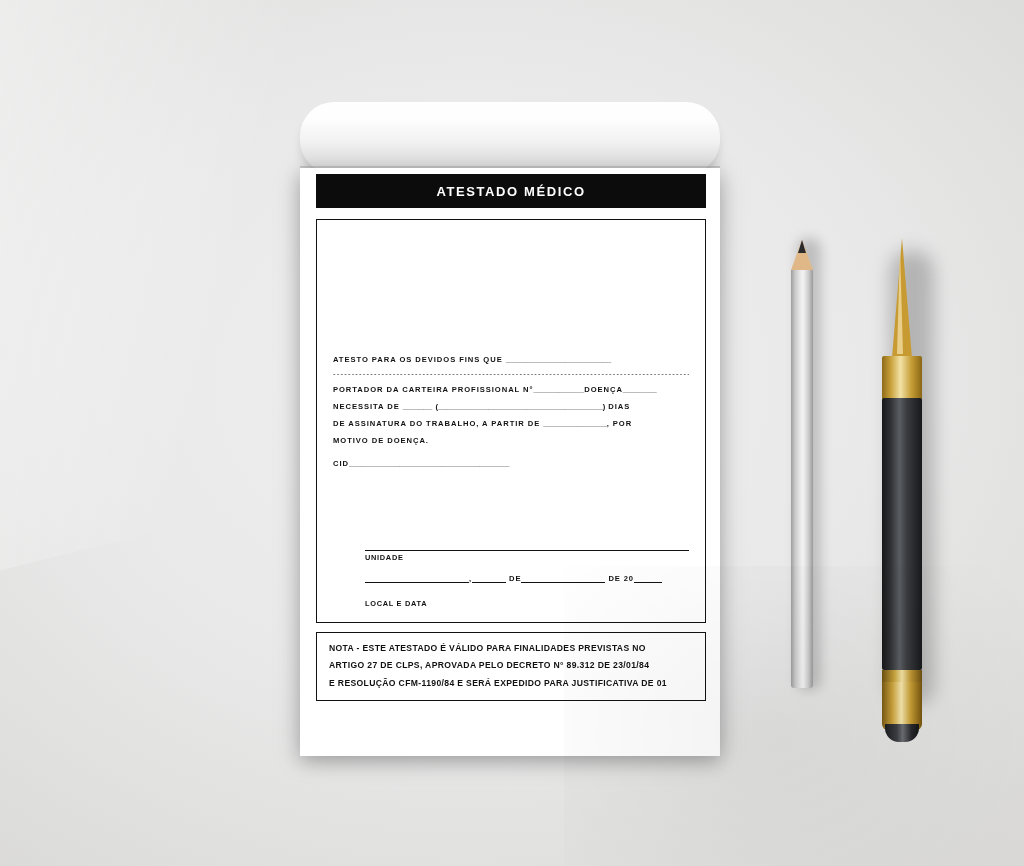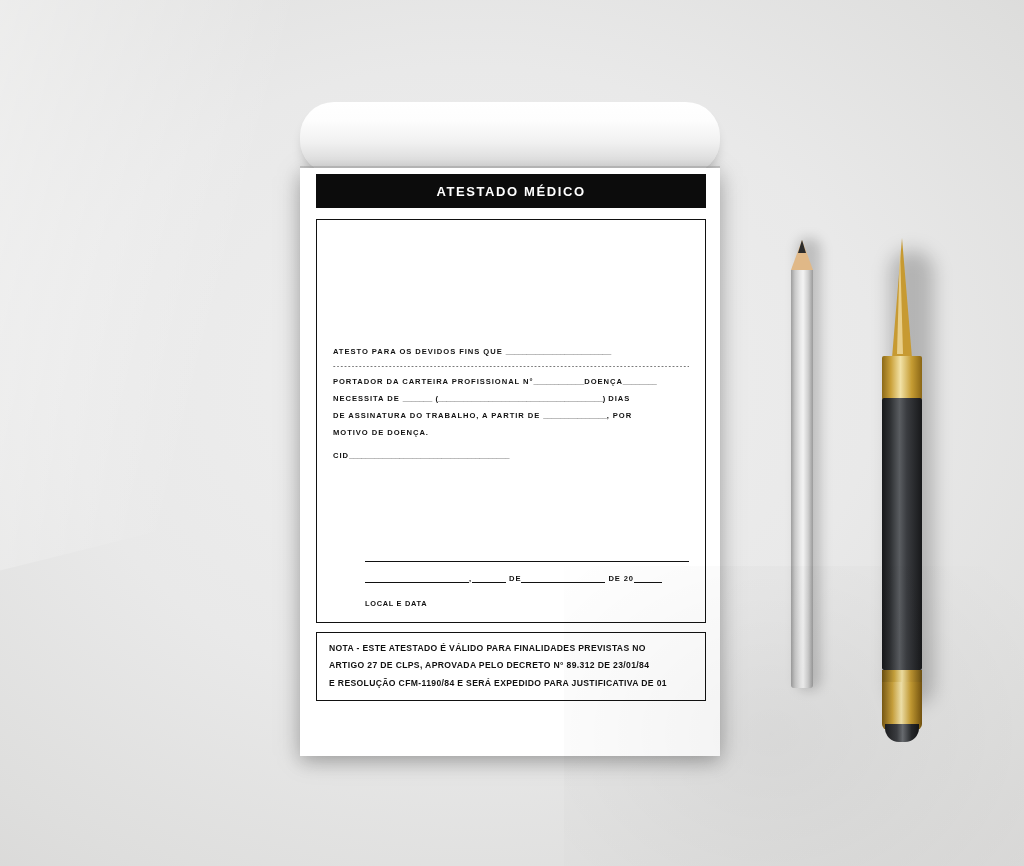--- a/index.html
+++ b/index.html
@@ -109,21 +109,21 @@
     letter-spacing: 1.6px;
     font-size: 13px;
     font-weight: bold;
   }
   .body-box {
     border: 1px solid #111;
     margin-top: 11px;
     height: 404px;
     position: relative;
     box-sizing: border-box;
-    padding: 8px 16px;
+    padding: 16px 16px;
   }
   .blank-space { height: 120px; }
 
   .line {
     font-size: 7.6px;
     letter-spacing: .95px;
     color: #111;
     line-height: 1.05;
     white-space: nowrap;
     margin-bottom: 9px;
@@ -360,20 +360,21 @@
           </div>
 
           <div class="line">MOTIVO DE DOENÇA.</div>
 
           <div class="line cid">
             <span>CID</span><span class="fill">______________________________________</span>
           </div>
 
           <div class="sig-block">
             <div class="sig-rule"></div>
+            <div class="sig-label">UNIDADE</div>
 
             <div class="sig-row">
               <span class="u u-local"></span>
                 <span>,</span>
                 <span class="u u-day"></span>
                 <span class="gap"></span>
                 <span>DE</span>
                 <span class="u u-month"></span>
                 <span class="gap"></span>
                 <span>DE 20</span>

